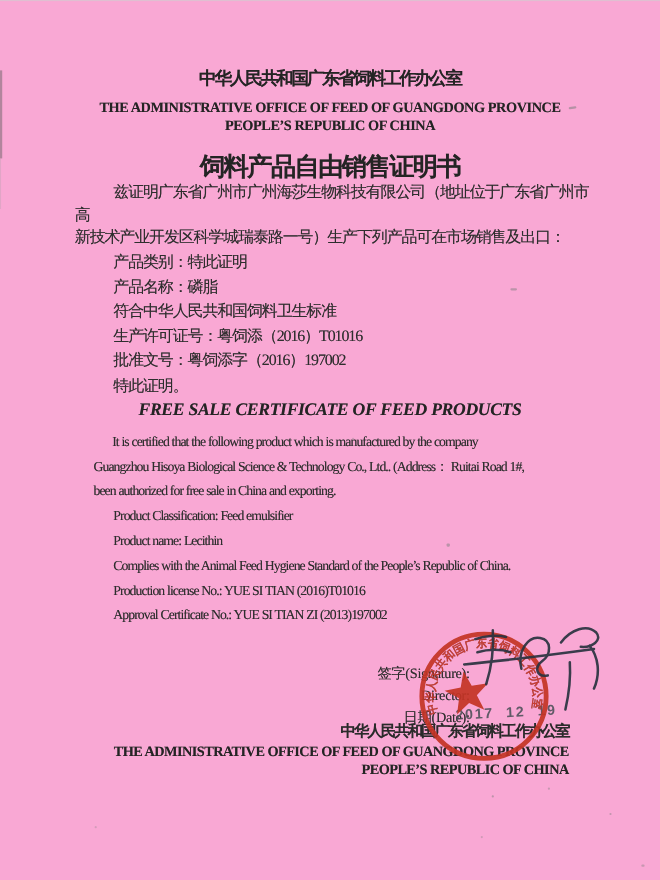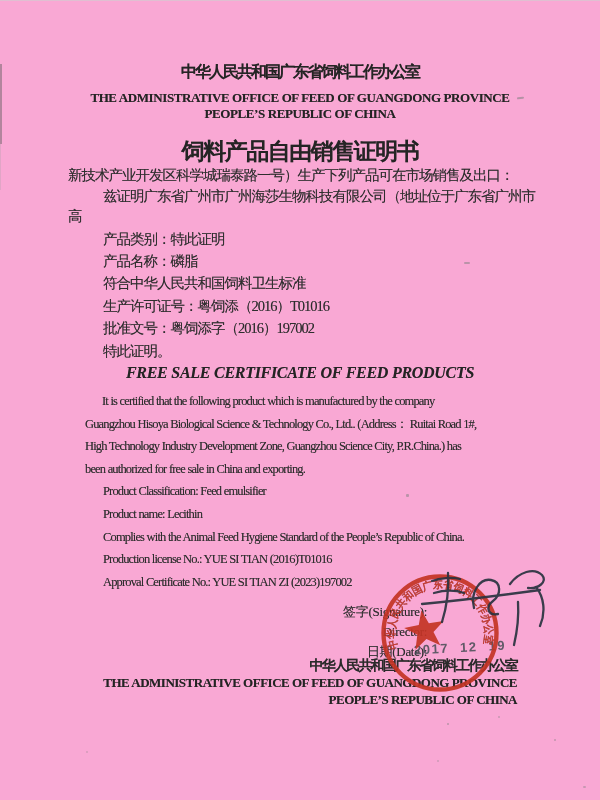--- a/index.html
+++ b/index.html
@@ -79,41 +79,40 @@
   <div class="speck" style="left:86px;top:751px;width:2px;height:2px;opacity:.3;"></div>
 
   <div class="header">
     <div class="h-zh">中华人民共和国广东省饲料工作办公室</div>
     <div class="h-en first">THE ADMINISTRATIVE OFFICE OF FEED OF GUANGDONG PROVINCE</div>
     <div class="h-en">PEOPLE’S REPUBLIC OF CHINA</div>
     <div class="cert-title">饲料产品自由销售证明书</div>
   </div>
 
   <div class="zh-section">
+    <div class="zh-par indent">兹证明广东省广州市广州海莎生物科技有限公司（地址位于广东省广州市高</div>
     <div class="zh-par">新技术产业开发区科学城瑞泰路一号）生产下列产品可在市场销售及出口：</div>
-    <div class="zh-par indent">兹证明广东省广州市广州海莎生物科技有限公司（地址位于广东省广州市高</div>
     <div class="zh-item first">产品类别：特此证明</div>
     <div class="zh-item">产品名称：磷脂</div>
     <div class="zh-item">符合中华人民共和国饲料卫生标准</div>
     <div class="zh-item">生产许可证号：粤饲添（2016）T01016</div>
     <div class="zh-item">批准文号：粤饲添字（2016）197002</div>
     <div class="zh-item">特此证明。</div>
   </div>
 
   <div class="en-section">
     <div class="en-heading">FREE SALE CERTIFICATE OF FEED PRODUCTS</div>
     <div class="en-line p1 indent">It is certified that the following product which is manufactured by the company</div>
     <div class="en-line">Guangzhou Hisoya Biological Science &amp; Technology Co., Ltd.. (Address： Ruitai Road 1#,</div>
-    <div class="en-line">High Technology Industry Development Zone, Guangzhou Science City, P.R.China.) has</div>
     <div class="en-line">been authorized for free sale in China and exporting.</div>
     <div class="en-item">Product Classification: Feed emulsifier</div>
     <div class="en-item">Product name: Lecithin</div>
     <div class="en-item">Complies with the Animal Feed Hygiene Standard of the People’s Republic of China.</div>
     <div class="en-item">Production license No.: YUE SI TIAN (2016)T01016</div>
-    <div class="en-item">Approval Certificate No.: YUE SI TIAN ZI (2023)197002</div>
+    <div class="en-item">Approval Certificate No.: YUE SI TIAN ZI (2013)197002</div>
   </div>
 
   <div class="sig-block">
     <div>签字(Signature):</div>
     <div>Director:</div>
     <div>日期(Date):</div>
   </div>
 
   <div class="date-value">2017 12 19</div>
 

